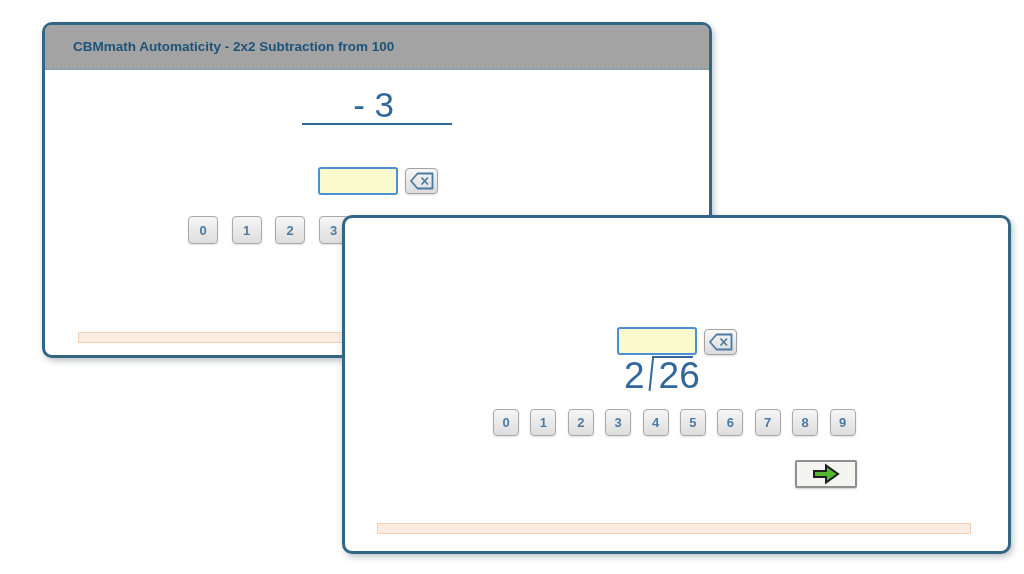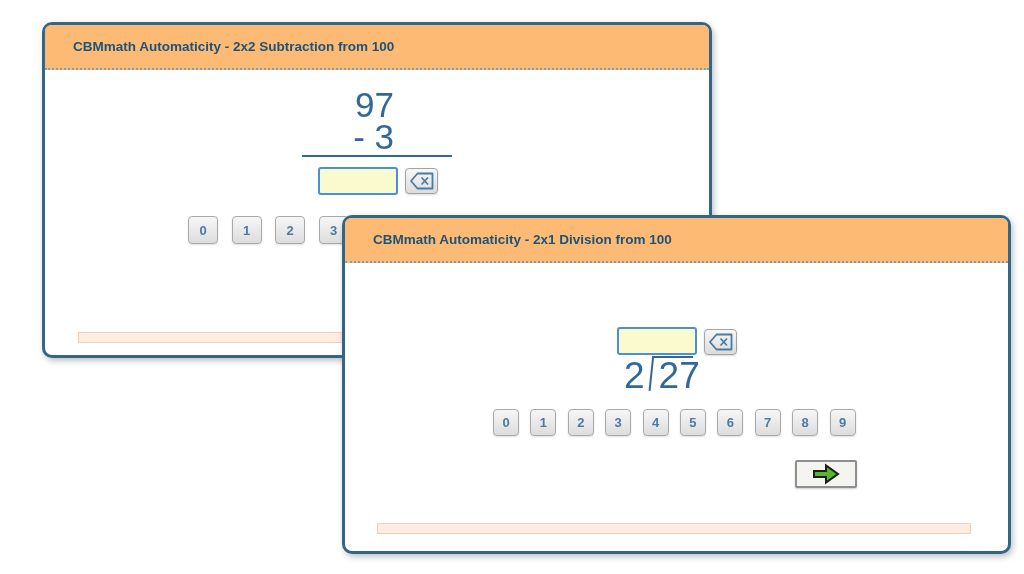--- a/index.html
+++ b/index.html
@@ -5,21 +5,21 @@
   html,body{margin:0;padding:0;}
   body{
     width:1024px;height:574px;position:relative;background:#ffffff;
     font-family:"Liberation Sans",sans-serif;overflow:hidden;
   }
   .window{
     position:absolute;background:#ffffff;border:3px solid #336685;
     border-radius:10px;box-shadow:2px 3px 6px rgba(110,122,132,0.45);
   }
   .win-header{
-    position:absolute;left:0;right:0;top:0;height:43px;background:#fdba74;
+    position:absolute;left:0;right:0;top:0;height:43px;background:#a3a3a3;
     border-bottom:2px dotted #7da0b6;border-radius:6px 6px 0 0;
     display:flex;align-items:center;
   }
   .win-title{
     margin-left:28px;font-size:13.5px;font-weight:bold;color:#1d5379;
   }
   
   #win-sub{left:42px;top:22px;width:664px;height:330px;z-index:1;}
   .sub-problem{
     position:absolute;left:257px;top:64px;width:150px;
@@ -88,21 +88,20 @@
 </style>
 </head>
 <body>
 
 <div class="window" id="win-sub">
   <div class="win-header">
     <span class="win-title">CBMmath Automaticity - 2x2 Subtraction from 100</span>
   </div>
 
   <div class="sub-problem">
-    <div class="sub-num">97</div>
     <div class="sub-num">- 3</div>
     <div class="answer-rule"></div>
   </div>
 
   <input class="answer-input" value="" style="">
 
   <button class="backspace-btn">
     <svg width="24" height="18" viewBox="0 0 24 18">
       <polygon points="22.5,1.5 7.5,1.5 1,9 7.5,16.5 22.5,16.5" fill="none" stroke="#4b7ba3" stroke-width="1.8" stroke-linejoin="round"></polygon>
       <line x1="11.5" y1="5.5" x2="18" y2="12.5" stroke="#4b7ba3" stroke-width="1.7"></line>
@@ -114,37 +113,34 @@
     <button class="key-btn">0</button>
     <button class="key-btn">1</button>
     <button class="key-btn">2</button>
     <button class="key-btn">3</button>
   </div>
 
   <div class="progress-track"></div>
 </div>
 
 <div class="window" id="win-div">
-  <div class="win-header">
-    <span class="win-title">CBMmath Automaticity - 2x1 Division from 100</span>
-  </div>
 
   <input class="answer-input" value="" style="">
 
   <button class="backspace-btn">
     <svg width="24" height="18" viewBox="0 0 24 18">
       <polygon points="22.5,1.5 7.5,1.5 1,9 7.5,16.5 22.5,16.5" fill="none" stroke="#4b7ba3" stroke-width="1.8" stroke-linejoin="round"></polygon>
       <line x1="11.5" y1="5.5" x2="18" y2="12.5" stroke="#4b7ba3" stroke-width="1.7"></line>
       <line x1="18" y1="5.5" x2="11.5" y2="12.5" stroke="#4b7ba3" stroke-width="1.7"></line>
     </svg>
   </button>
 
   <div class="div-problem">
     <span class="divisor">2</span>
-    <span class="dividend">27</span>
+    <span class="dividend">26</span>
   </div>
 
   <div class="keypad keypad-small">
     <button class="key-btn">0</button>
     <button class="key-btn">1</button>
     <button class="key-btn">2</button>
     <button class="key-btn">3</button>
     <button class="key-btn">4</button>
     <button class="key-btn">5</button>
     <button class="key-btn">6</button>

